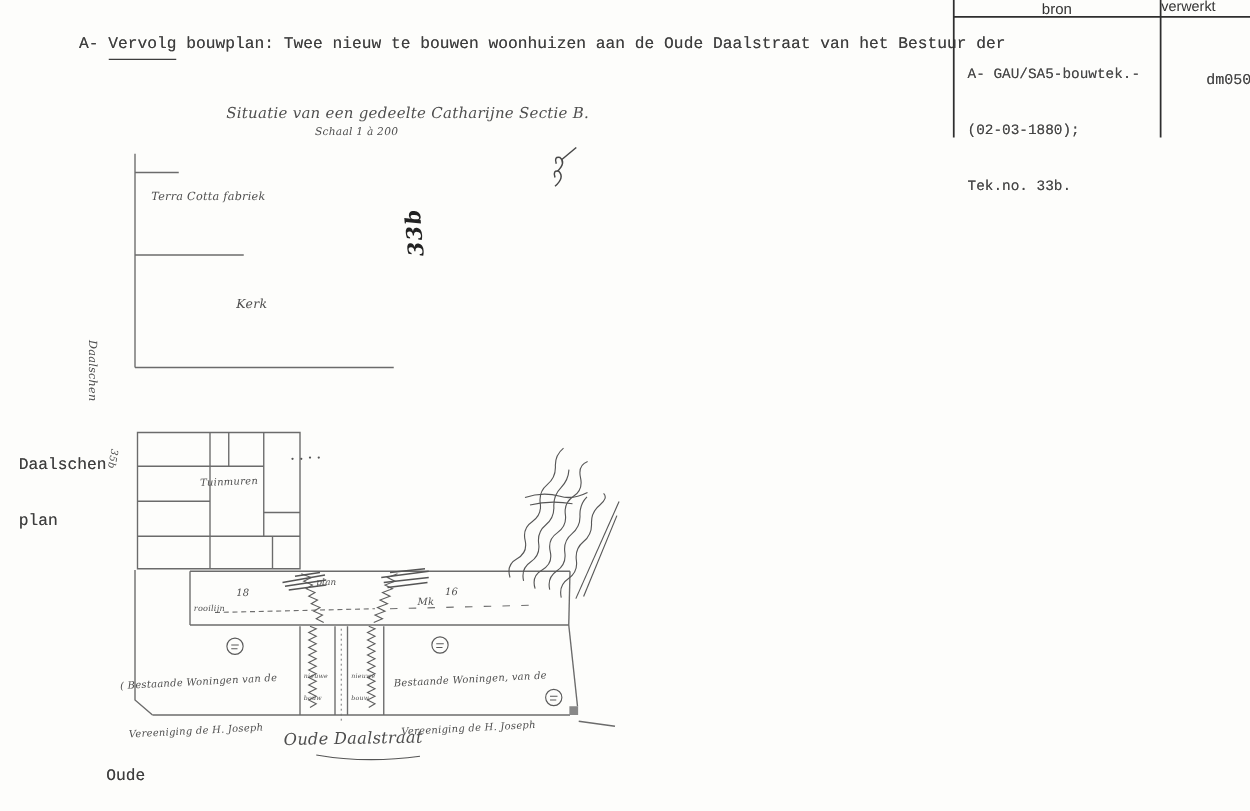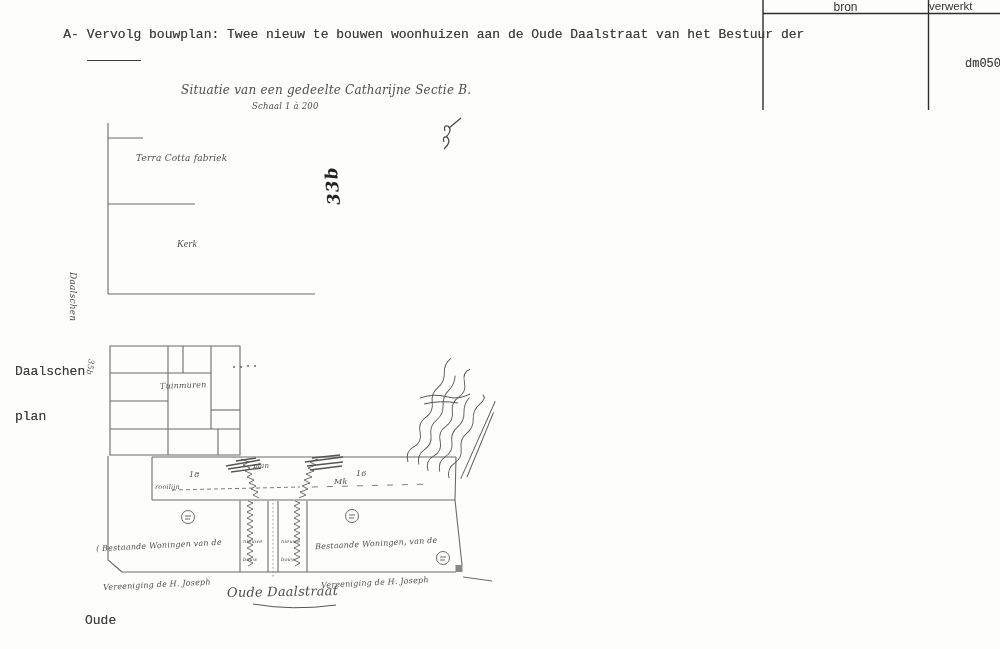--- a/index.html
+++ b/index.html
@@ -1,20 +1,20 @@
 <!DOCTYPE html>
 <html><head>
 <meta charset="utf-8">
 <style>
   html,body{margin:0;padding:0;background:#e8e8e6;}
   .page{position:relative;width:1000px;height:649px;background:#fdfdfb;overflow:hidden;
         font-family:"Liberation Mono",monospace;}
   .typed{position:absolute;font-family:"Liberation Mono",monospace;color:#3d3d3d;
          white-space:pre;text-shadow:0 0 .4px rgba(55,55,55,.65);}
-  .typed .ul{border-bottom:1.2px solid #3d3d3d;padding-bottom:18px;}
+  .typed .ul{border-bottom:1.2px solid #3d3d3d;padding-bottom:5px;}
   .sans{position:absolute;font-family:Liberation Sans, sans-serif;color:#333;}
   .hw{position:absolute;font-family:"DejaVu Serif",serif;font-style:italic;color:#4e4e4e;
       white-space:pre;letter-spacing:.2px;}
   svg.art{position:absolute;left:0;top:0;}
 </style>
 </head>
 <body>
 
 <div class="page">
 
@@ -122,26 +122,31 @@
 
     <path d="M253 604 q40 7 83 1" stroke="#555" stroke-width="1" fill="none"></path>
   </svg>
 
   <div class="typed" style="left:32px;top:12px;font-size:13px;">
     <span>A- </span><span class="ul">Vervolg</span><span> bouwplan: Twee nieuw te bouwen woonhuizen aan de Oude Daalstraat van het Bestuur der</span>
   </div>
 
   <div class="sans" style="left:763px;top:0;width:165px;text-align:center;font-size:12px;">bron</div>
   <div class="sans" style="left:929px;top:0;width:71px;text-align:left;font-size:11.5px;">verwerkt</div>
+  <div class="typed" style="left:774px;top:22px;font-size:11.5px;line-height:15px;color:#474747;">
+    <div>A- GAU/SA5-bouwtek.-</div>
+    <div>(02-03-1880);</div>
+    <div>Tek.no. 33b.</div>
+  </div>
   <div class="typed" style="left:937px;top:57px;font-size:12px;color:#474747;margin-left:28px;">dm0507</div>
 
   <div class="hw" style="left:181px;top:83px;font-size:12px;">Situatie van een gedeelte Catharijne Sectie B.</div>
   <div class="hw" style="left:252px;top:101px;font-size:8.5px;">Schaal 1 à 200</div>
-  <div class="hw" style="left:136px;top:153px;font-size:9px;">Terra Cotta fabriek</div>
-  <div class="hw" style="left:177px;top:238px;font-size:10px;font-family:Liberation Serif, serif;">Kerk</div>
+  <div class="hw" style="left:121px;top:153px;font-size:9px;">Terra Cotta fabriek</div>
+  <div class="hw" style="left:189px;top:238px;font-size:10px;">Kerk</div>
   <div class="hw" style="left:78px;top:272px;font-size:9px;transform:rotate(90deg);transform-origin:0 0;">Daalschen</div>
   <div class="hw" style="left:96px;top:360px;font-size:8px;transform:rotate(100deg);transform-origin:0 0;">35b</div>
   <div class="hw" style="left:324px;top:206px;font-size:17px;font-weight:bold;color:#222;transform:rotate(-95deg);transform-origin:0 0;letter-spacing:1px;">33b</div>
   <div class="hw" style="left:160px;top:381px;font-size:8px;transform:rotate(-2deg);">Tuinmuren</div>
 
   <div class="hw" style="left:189px;top:470px;font-size:8px;">18</div>
   <div class="hw" style="left:253px;top:462px;font-size:7px;">plan</div>
   <div class="hw" style="left:356px;top:469px;font-size:8px;">16</div>
   <div class="hw" style="left:155px;top:483px;font-size:6.5px;">rooilijn</div>
   <div class="hw" style="left:334px;top:477px;font-size:8px;">Mk</div>

